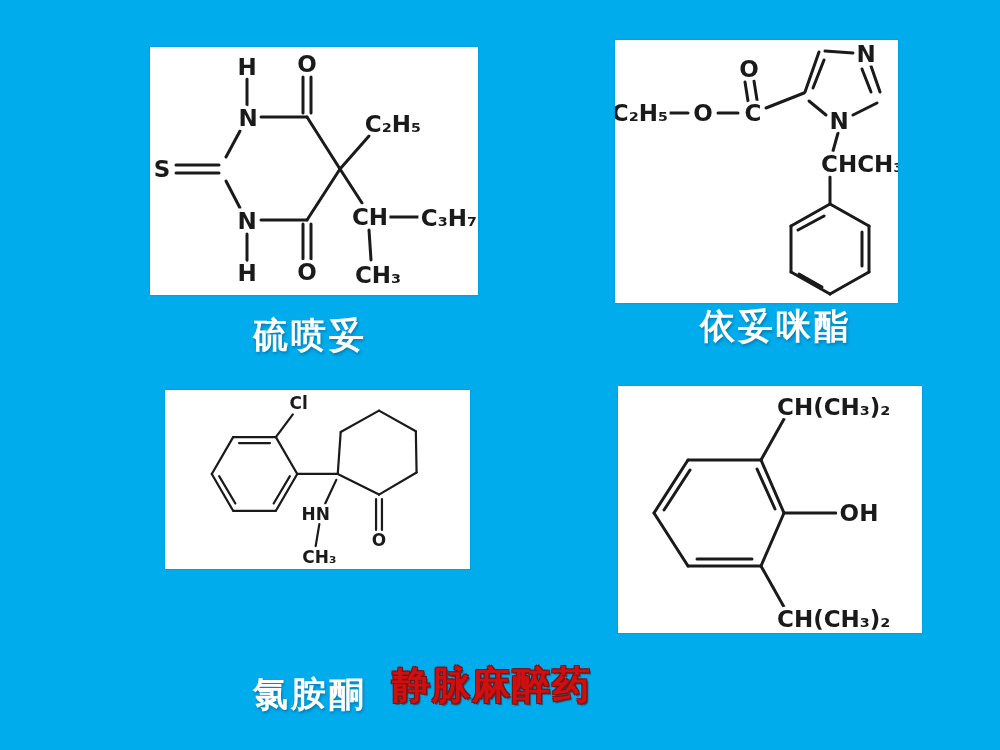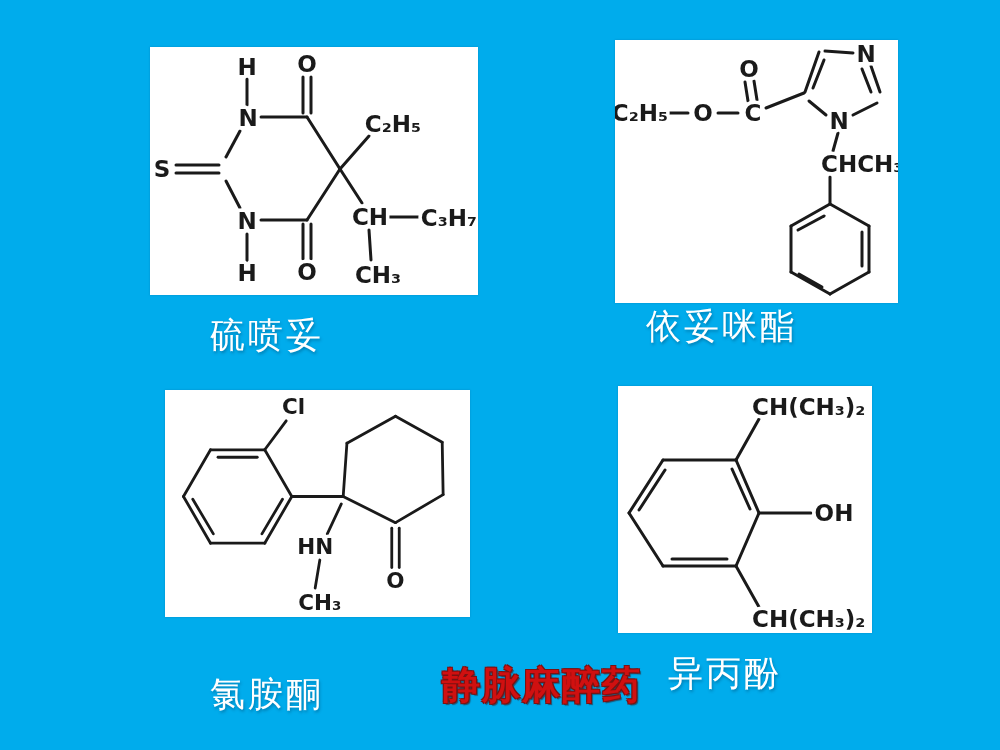--- a/index.html
+++ b/index.html
@@ -34,30 +34,30 @@
     stroke: #ffffff;
     stroke-width: 7px;
     stroke-linejoin: round;
     paint-order: stroke;
     text-anchor: middle;
     dominant-baseline: central;
   }
   text.atom.start { text-anchor: start; }
   .cn-label {
     position: absolute;
+    text-align: center;
     font-size: 35px;
-    font-weight: normal;
+    font-weight: bold;
     color: #ffffff;
     letter-spacing: 3px;
     text-shadow: 1px 2px 3px rgba(0,70,110,.45);
     white-space: nowrap;
   }
   .slide-title {
     position: absolute;
-    text-align: center;
     font-size: 38px;
     font-weight: bold;
     letter-spacing: 2px;
     color: #d01010;
     text-shadow:
       1px 1px 0 #7a1212, -1px -1px 0 #7a1212,
       1px -1px 0 #7a1212, -1px 1px 0 #7a1212,
       2px 2px 1px rgba(60,0,0,.5);
     white-space: nowrap;
   }
@@ -160,21 +160,21 @@
       <text class="atom" x="25" y="73">C₂H₅</text>
       <text class="atom" x="88" y="73">O</text>
       <text class="atom" x="138" y="73">C</text>
       <text class="atom" x="134" y="29">O</text>
       <text class="atom" x="251" y="14">N</text>
       <text class="atom" x="224" y="81">N</text>
       <text class="atom start" x="206" y="124">CHCH₃</text>
     </svg>
   </div>
 
-  <div class="panel" style="left:165px; top:390px; width:305px; height:227px;">
+  <div class="panel" style="left:165px; top:390px; width:305px; height:179px;">
     <svg viewBox="0 0 305 243">
       <g class="bond">
 
         <line x1="38" y1="64" x2="96" y2="64"></line>
         <line x1="46" y1="72" x2="88" y2="72"></line>
         <line x1="96" y1="64" x2="125" y2="114"></line>
         <line x1="125" y1="114" x2="96" y2="164"></line>
         <line x1="115" y1="117" x2="93" y2="154"></line>
         <line x1="96" y1="164" x2="38" y2="164"></line>
         <line x1="38" y1="164" x2="9" y2="114"></line>
@@ -199,21 +199,21 @@
 
         <line x1="155" y1="182" x2="150" y2="212"></line>
       </g>
       <text class="atom" x="127" y="18">Cl</text>
       <text class="atom" x="150" y="168">HN</text>
       <text class="atom" x="155" y="227">CH₃</text>
       <text class="atom" x="236" y="204">O</text>
     </svg>
   </div>
 
-  <div class="panel" style="left:618px; top:386px; width:254px; height:247px;">
+  <div class="panel" style="left:618px; top:386px; width:304px; height:247px;">
     <svg viewBox="0 0 254 247">
       <g class="bond">
 
         <line x1="11" y1="127" x2="45" y2="74"></line>
         <line x1="21" y1="124" x2="47" y2="84"></line>
         <line x1="45" y1="74" x2="118" y2="74"></line>
         <line x1="118" y1="74" x2="141" y2="127"></line>
         <line x1="114" y1="83" x2="132" y2="123"></line>
         <line x1="141" y1="127" x2="118" y2="180"></line>
         <line x1="118" y1="180" x2="45" y2="180"></line>
@@ -231,17 +231,16 @@
       <text class="atom start" x="134" y="233">CH(CH₃)₂</text>
     </svg>
   </div>
 
   <div class="cn-label" style="left:210px; top:312px; width:200px;">硫喷妥</div>
 
   <div class="cn-label" style="left:646px; top:303px; width:260px;">依妥咪酯</div>
 
   <div class="cn-label" style="left:210px; top:671px; width:200px;">氯胺酮</div>
 
-  <div class="cn-label" style="left:668px; top:650px; width:200px;">异丙酚</div>
 
   <div class="slide-title" style="left:392px; top:660px; width:300px;">静脉麻醉药</div>
 
 </div>
 
 </body></html>

